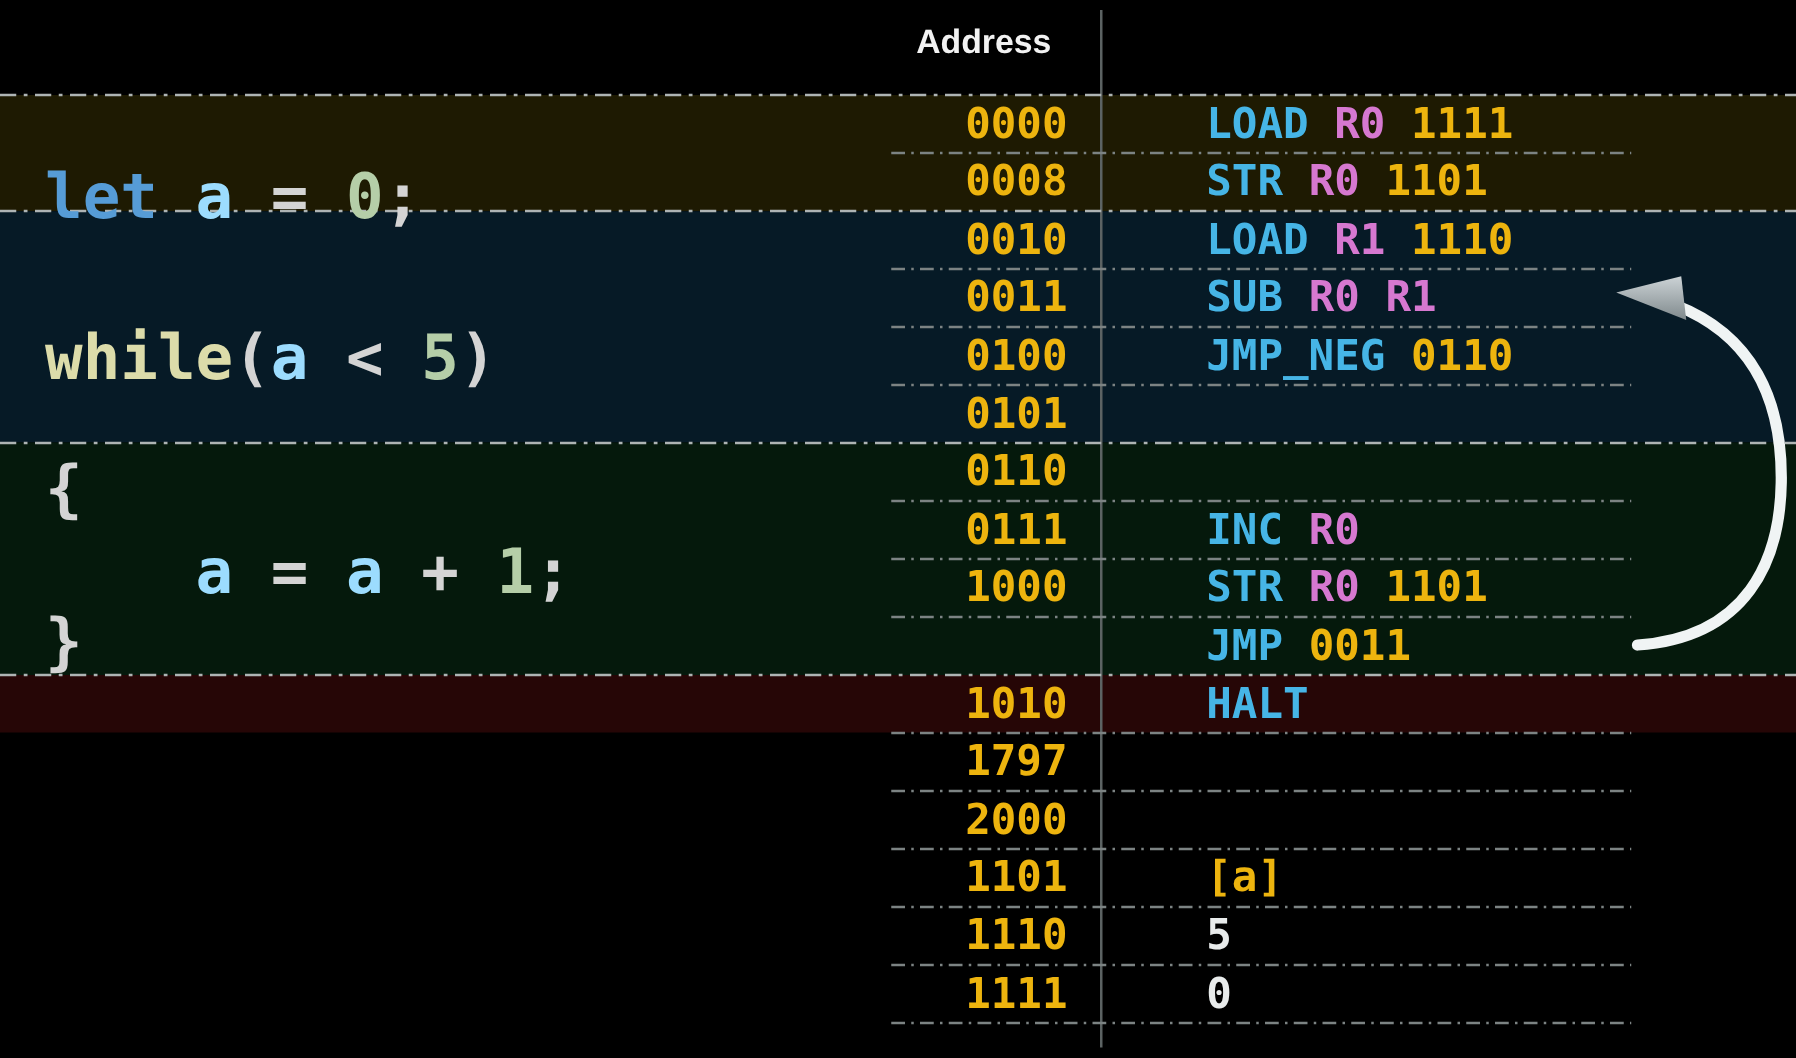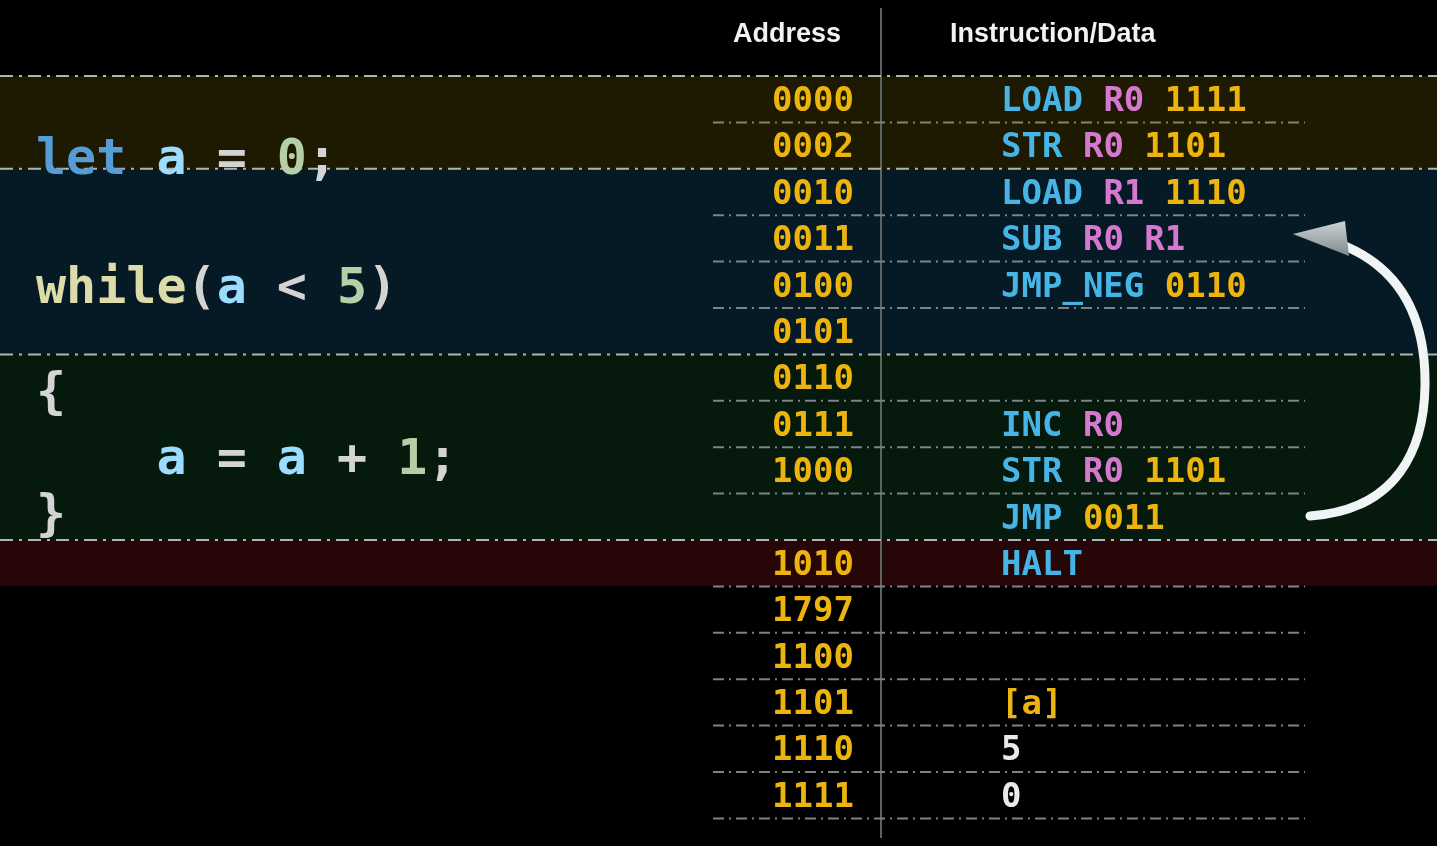--- a/index.html
+++ b/index.html
@@ -45,21 +45,21 @@
   
   #memory-rows{position:absolute;left:18px;top:76px;width:1437px;}
   .mem-row{position:relative;height:46.4px;}
   .mem-addr{
     position:absolute;left:0;width:836px;
     text-align:right;line-height:46.4px;
     font-size:34px;font-weight:bold;white-space:pre;
   }
   .mem-instr{
     position:absolute;left:947px;
-    line-height:46.4px;font-size:34px;font-weight:bold;white-space:pre;margin-left:36px;
+    line-height:46.4px;font-size:34px;font-weight:bold;white-space:pre;
   }
 
   
   .tok-kw {color:var(--c-kw);}
   .tok-var{color:var(--c-var);}
   .tok-op {color:var(--c-op);}
   .tok-num{color:var(--c-num);}
   .tok-fn {color:var(--c-fn);}
   .tok-mn {color:var(--c-mn);}
   .tok-reg{color:var(--c-reg);}
@@ -110,37 +110,36 @@
           <stop offset="0" style="stop-color:var(--ar-head-top)"></stop>
           <stop offset="1" style="stop-color:var(--ar-head-bottom)"></stop>
         </linearGradient>
       </defs>
       <path d="M 1310 516 C 1398 510 1424 448 1425 386 C 1426 320 1402 268 1340 244" fill="none" stroke-width="9" stroke-linecap="round" style="stroke:var(--ar-stroke)"></path>
       <polygon points="1293,234 1345,221 1349,256" fill="url(#headGrad)"></polygon>
     </g>
   </svg>
 
   <div class="hdr" id="hdr-address">Address</div>
-  <div class="hdr" id="hdr-instr">Instruction/Data</div>
 
   <div>
     <div class="code-line" id="code-line-0"><span class="tok-kw">let </span><span class="tok-var">a </span><span class="tok-op">= </span><span class="tok-num">0</span><span class="tok-op">;</span></div>
     <div class="code-line" id="code-line-1"><span class="tok-fn">while</span><span class="tok-op">(</span><span class="tok-var">a </span><span class="tok-op">&lt; </span><span class="tok-num">5</span><span class="tok-op">)</span></div>
     <div class="code-line" id="code-line-2"><span class="tok-op">{</span></div>
     <div class="code-line" id="code-line-3"><span class="tok-op">    </span><span class="tok-var">a </span><span class="tok-op">= </span><span class="tok-var">a </span><span class="tok-op">+ </span><span class="tok-num">1</span><span class="tok-op">;</span></div>
     <div class="code-line" id="code-line-4"><span class="tok-op">}</span></div>
   </div>
 
   <div id="memory-rows">
       <div class="mem-row">
         <span class="mem-addr tok-bin">0000</span>
         <span class="mem-instr"><span class="tok-mn">LOAD</span> <span class="tok-reg">R0</span> <span class="tok-bin">1111</span></span>
       </div>
       <div class="mem-row">
-        <span class="mem-addr tok-bin">0002</span>
+        <span class="mem-addr tok-bin">0008</span>
         <span class="mem-instr"><span class="tok-mn">STR</span> <span class="tok-reg">R0</span> <span class="tok-bin">1101</span></span>
       </div>
       <div class="mem-row">
         <span class="mem-addr tok-bin">0010</span>
         <span class="mem-instr"><span class="tok-mn">LOAD</span> <span class="tok-reg">R1</span> <span class="tok-bin">1110</span></span>
       </div>
       <div class="mem-row">
         <span class="mem-addr tok-bin">0011</span>
         <span class="mem-instr"><span class="tok-mn">SUB</span> <span class="tok-reg">R0</span> <span class="tok-reg">R1</span></span>
       </div>
@@ -167,21 +166,21 @@
       </div>
       <div class="mem-row">
         <span class="mem-addr tok-bin">1010</span>
         <span class="mem-instr"><span class="tok-mn">HALT</span></span>
       </div>
       <div class="mem-row">
         <span class="mem-addr tok-bin">1797</span>
         <span class="mem-instr"></span>
       </div>
       <div class="mem-row">
-        <span class="mem-addr tok-bin">1100</span>
+        <span class="mem-addr tok-bin">2000</span>
         <span class="mem-instr"></span>
       </div>
       <div class="mem-row">
         <span class="mem-addr tok-bin">1101</span>
         <span class="mem-instr"><span class="tok-ptr">[a]</span></span>
       </div>
       <div class="mem-row">
         <span class="mem-addr tok-bin">1110</span>
         <span class="mem-instr"><span class="tok-val">5</span></span>
       </div>

